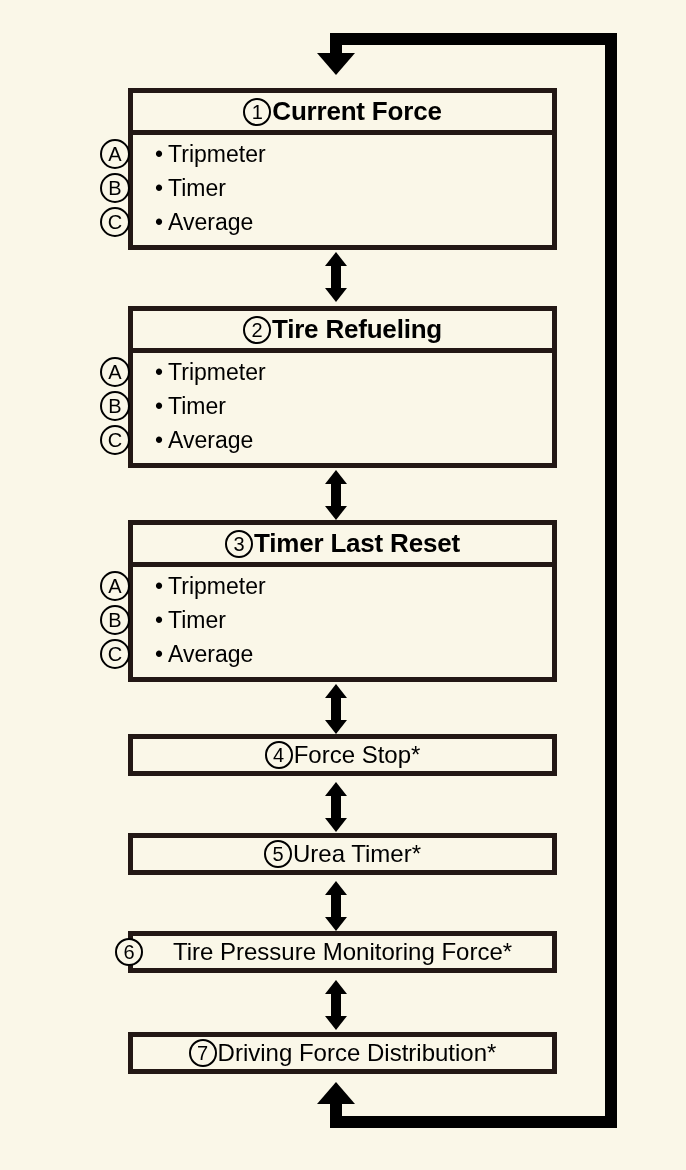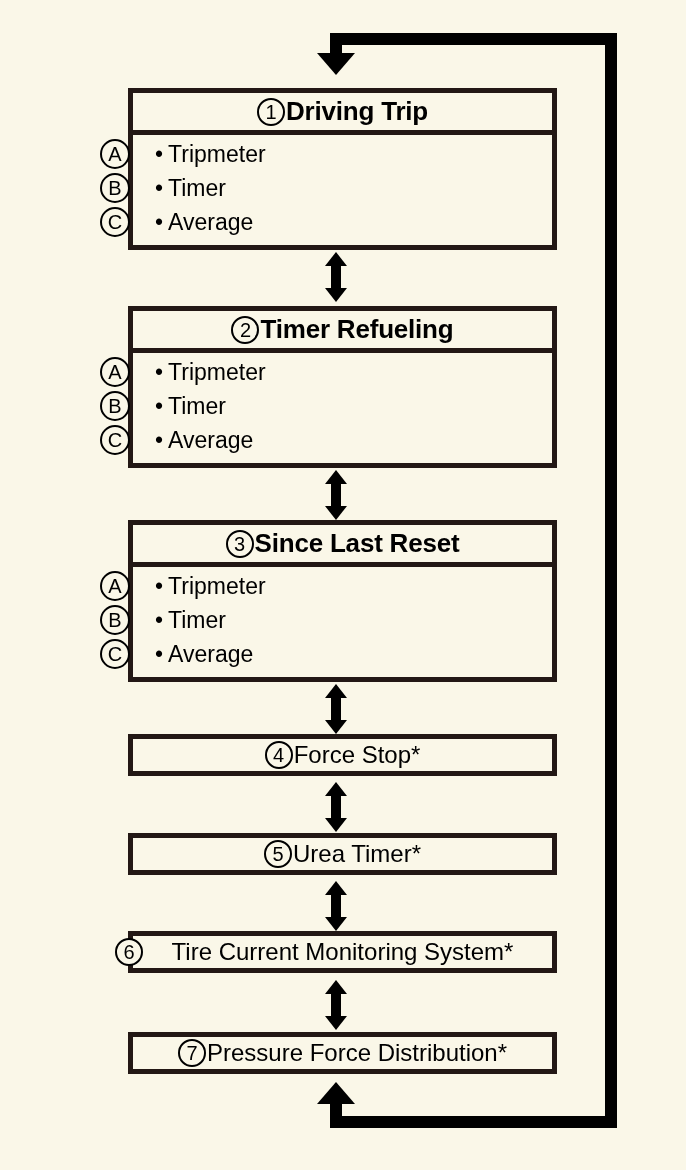--- a/index.html
+++ b/index.html
@@ -217,21 +217,21 @@
   <div class="loop-top-horizontal"></div>
   <div class="loop-top-stem"></div>
   <div class="loop-arrow-down"></div>
   <div class="loop-bottom-horizontal"></div>
   <div class="loop-bottom-stem"></div>
   <div class="loop-arrow-up"></div>
 
   <div class="node" style="top:88px;">
     <div class="node-header">
       <span class="circle-num">1</span>
-      <span class="node-label">Driving Trip</span>
+      <span class="node-label">Current Force</span>
     </div>
     <div class="node-body">
       <div class="bullet-row">
         <span class="marker-letter">A</span>
         <span class="dot">•</span>
         <span>Tripmeter</span>
       </div>
       <div class="bullet-row">
         <span class="marker-letter">B</span>
         <span class="dot">•</span>
@@ -247,21 +247,21 @@
 
   <div class="connector" style="top:252px; height:50px;">
     <div class="head-up"></div>
     <div class="shaft"></div>
     <div class="head-down"></div>
   </div>
 
   <div class="node" style="top:306px;">
     <div class="node-header">
       <span class="circle-num">2</span>
-      <span class="node-label">Timer Refueling</span>
+      <span class="node-label">Tire Refueling</span>
     </div>
     <div class="node-body">
       <div class="bullet-row">
         <span class="marker-letter">A</span>
         <span class="dot">•</span>
         <span>Tripmeter</span>
       </div>
       <div class="bullet-row">
         <span class="marker-letter">B</span>
         <span class="dot">•</span>
@@ -277,21 +277,21 @@
 
   <div class="connector" style="top:470px; height:50px;">
     <div class="head-up"></div>
     <div class="shaft"></div>
     <div class="head-down"></div>
   </div>
 
   <div class="node" style="top:520px;">
     <div class="node-header">
       <span class="circle-num">3</span>
-      <span class="node-label">Since Last Reset</span>
+      <span class="node-label">Timer Last Reset</span>
     </div>
     <div class="node-body">
       <div class="bullet-row">
         <span class="marker-letter">A</span>
         <span class="dot">•</span>
         <span>Tripmeter</span>
       </div>
       <div class="bullet-row">
         <span class="marker-letter">B</span>
         <span class="dot">•</span>
@@ -328,27 +328,27 @@
   </div>
 
   <div class="connector" style="top:881px; height:50px;">
     <div class="head-up"></div>
     <div class="shaft"></div>
     <div class="head-down"></div>
   </div>
 
   <div class="node single" style="top:931px;">
     <span class="circle-num overhang">6</span>
-    <span class="node-label">Tire Current Monitoring System*</span>
+    <span class="node-label">Tire Pressure Monitoring Force*</span>
   </div>
 
   <div class="connector" style="top:980px; height:50px;">
     <div class="head-up"></div>
     <div class="shaft"></div>
     <div class="head-down"></div>
   </div>
 
   <div class="node single" style="top:1032px;">
     <span class="circle-num">7</span>
-    <span class="node-label">Pressure Force Distribution*</span>
+    <span class="node-label">Driving Force Distribution*</span>
   </div>
 
 </div>
 
 </body></html>

